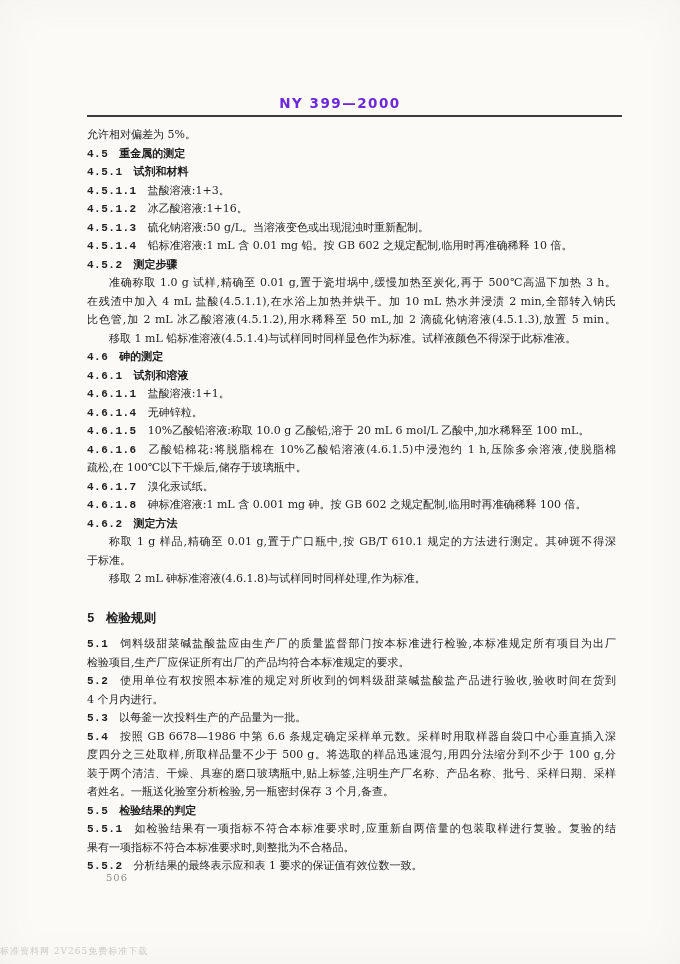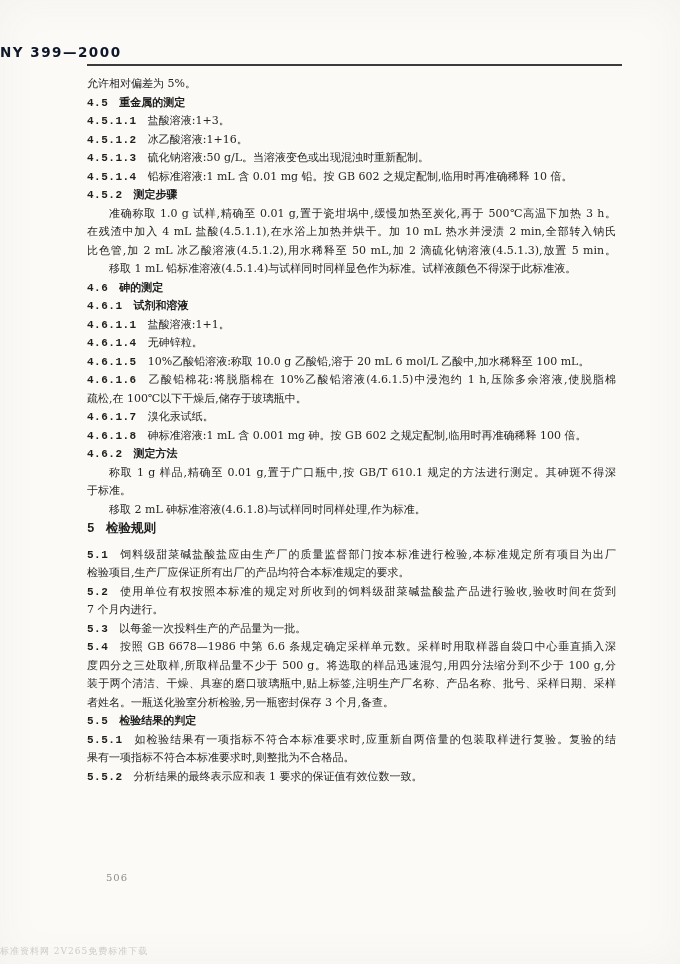--- a/index.html
+++ b/index.html
@@ -7,26 +7,27 @@
     position:relative;
     width:680px; height:964px;
     margin:0 auto;
     background:#fbfaf7;
     color:#262626;
     font-family:"DejaVu Serif", serif;
     overflow:hidden;
     box-shadow:inset 0 0 40px rgba(120,115,100,0.06);
   }
   .header {
-    padding-top:44px;
+    padding-top:95px;
+    text-align:center;
     font-family:"DejaVu Sans", sans-serif;
     font-weight:bold;
     font-size:13.5px;
     letter-spacing:1.5px;
-    color:#0f172a;
+    color:#6d28d9;
   }
   .rule {
     margin:4px 58px 0 87px;
     border-top:2px solid #3c3c3c;
   }
   .doc-body {
     margin:9px 64px 0 87px;
   }
   .line {
     font-size:11px;
@@ -46,21 +47,21 @@
     margin-right:11px;
     letter-spacing:0.5px;
   }
   .heading .txt {
     font-family:"DejaVu Sans", sans-serif;
     font-weight:bold;
     color:#1e1e1e;
   }
   .chapter {
     font-size:12.5px;
-    margin-top:0;
+    margin-top:20px;
     margin-bottom:7px;
   }
   .indent { text-indent:22px; }
   .page-number {
     position:absolute;
     left:106px; top:872px;
     font-size:10px;
     color:#8d8d8a;
     letter-spacing:1px;
   }
@@ -77,20 +78,21 @@
 
 <div class="page">
   <div class="header">
     <span>NY 399—2000</span>
   </div>
   <div class="rule"></div>
 
   <div class="doc-body">
       <div class="line"><span class="txt">允许相对偏差为 5%。</span></div>
       <div class="line heading"><span class="num">4.5</span><span class="txt">重金属的测定</span></div>
+      <div class="line heading"><span class="num">4.5.1</span><span class="txt">试剂和材料</span></div>
       <div class="line"><span class="num">4.5.1.1</span><span class="txt">盐酸溶液:1+3。</span></div>
       <div class="line"><span class="num">4.5.1.2</span><span class="txt">冰乙酸溶液:1+16。</span></div>
       <div class="line"><span class="num">4.5.1.3</span><span class="txt">硫化钠溶液:50 g/L。当溶液变色或出现混浊时重新配制。</span></div>
       <div class="line"><span class="num">4.5.1.4</span><span class="txt">铅标准溶液:1 mL 含 0.01 mg 铅。按 GB 602 之规定配制,临用时再准确稀释 10 倍。</span></div>
       <div class="line heading"><span class="num">4.5.2</span><span class="txt">测定步骤</span></div>
       <div class="line indent full"><span class="txt">准确称取 1.0 g 试样,精确至 0.01 g,置于瓷坩埚中,缓慢加热至炭化,再于 500℃高温下加热 3 h。</span></div>
       <div class="line full"><span class="txt">在残渣中加入 4 mL 盐酸(4.5.1.1),在水浴上加热并烘干。加 10 mL 热水并浸渍 2 min,全部转入钠氏</span></div>
       <div class="line full"><span class="txt">比色管,加 2 mL 冰乙酸溶液(4.5.1.2),用水稀释至 50 mL,加 2 滴硫化钠溶液(4.5.1.3),放置 5 min。</span></div>
       <div class="line indent"><span class="txt">移取 1 mL 铅标准溶液(4.5.1.4)与试样同时同样显色作为标准。试样液颜色不得深于此标准液。</span></div>
       <div class="line heading"><span class="num">4.6</span><span class="txt">砷的测定</span></div>
@@ -103,21 +105,21 @@
       <div class="line"><span class="num">4.6.1.7</span><span class="txt">溴化汞试纸。</span></div>
       <div class="line"><span class="num">4.6.1.8</span><span class="txt">砷标准溶液:1 mL 含 0.001 mg 砷。按 GB 602 之规定配制,临用时再准确稀释 100 倍。</span></div>
       <div class="line heading"><span class="num">4.6.2</span><span class="txt">测定方法</span></div>
       <div class="line indent full"><span class="txt">称取 1 g 样品,精确至 0.01 g,置于广口瓶中,按 GB/T 610.1 规定的方法进行测定。其砷斑不得深</span></div>
       <div class="line"><span class="txt">于标准。</span></div>
       <div class="line indent"><span class="txt">移取 2 mL 砷标准溶液(4.6.1.8)与试样同时同样处理,作为标准。</span></div>
       <div class="line heading chapter"><span class="num">5</span><span class="txt">检验规则</span></div>
       <div class="line full"><span class="num">5.1</span><span class="txt">饲料级甜菜碱盐酸盐应由生产厂的质量监督部门按本标准进行检验,本标准规定所有项目为出厂</span></div>
       <div class="line"><span class="txt">检验项目,生产厂应保证所有出厂的产品均符合本标准规定的要求。</span></div>
       <div class="line full"><span class="num">5.2</span><span class="txt">使用单位有权按照本标准的规定对所收到的饲料级甜菜碱盐酸盐产品进行验收,验收时间在货到</span></div>
-      <div class="line"><span class="txt">7 个月内进行。</span></div>
+      <div class="line"><span class="txt">4 个月内进行。</span></div>
       <div class="line"><span class="num">5.3</span><span class="txt">以每釜一次投料生产的产品量为一批。</span></div>
       <div class="line full"><span class="num">5.4</span><span class="txt">按照 GB 6678—1986 中第 6.6 条规定确定采样单元数。采样时用取样器自袋口中心垂直插入深</span></div>
       <div class="line full"><span class="txt">度四分之三处取样,所取样品量不少于 500 g。将选取的样品迅速混匀,用四分法缩分到不少于 100 g,分</span></div>
       <div class="line full"><span class="txt">装于两个清洁、干燥、具塞的磨口玻璃瓶中,贴上标签,注明生产厂名称、产品名称、批号、采样日期、采样</span></div>
       <div class="line"><span class="txt">者姓名。一瓶送化验室分析检验,另一瓶密封保存 3 个月,备查。</span></div>
       <div class="line heading"><span class="num">5.5</span><span class="txt">检验结果的判定</span></div>
       <div class="line full"><span class="num">5.5.1</span><span class="txt">如检验结果有一项指标不符合本标准要求时,应重新自两倍量的包装取样进行复验。复验的结</span></div>
       <div class="line"><span class="txt">果有一项指标不符合本标准要求时,则整批为不合格品。</span></div>
       <div class="line"><span class="num">5.5.2</span><span class="txt">分析结果的最终表示应和表 1 要求的保证值有效位数一致。</span></div>
     </div>

